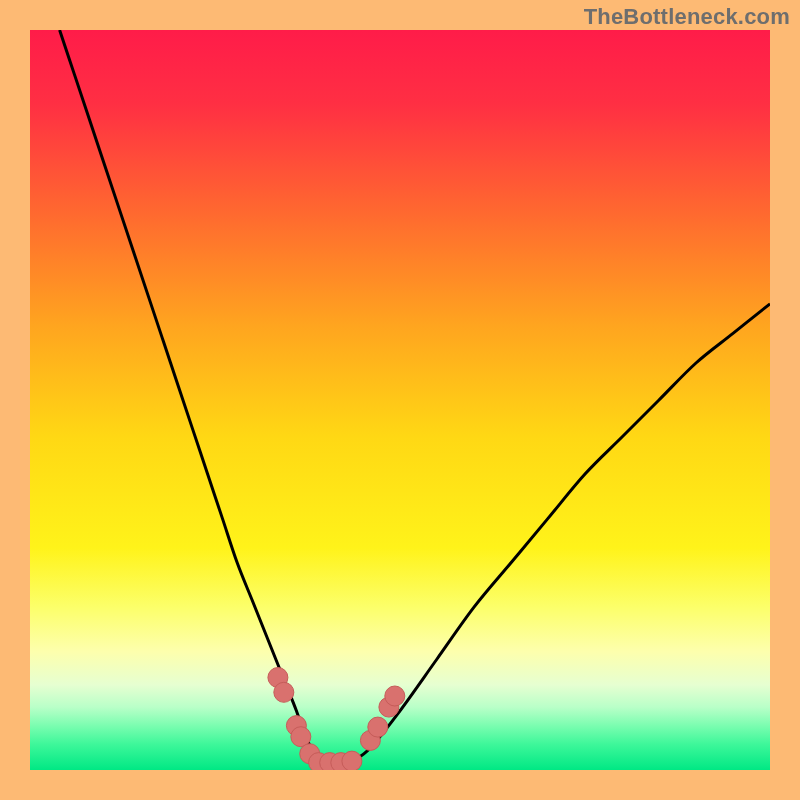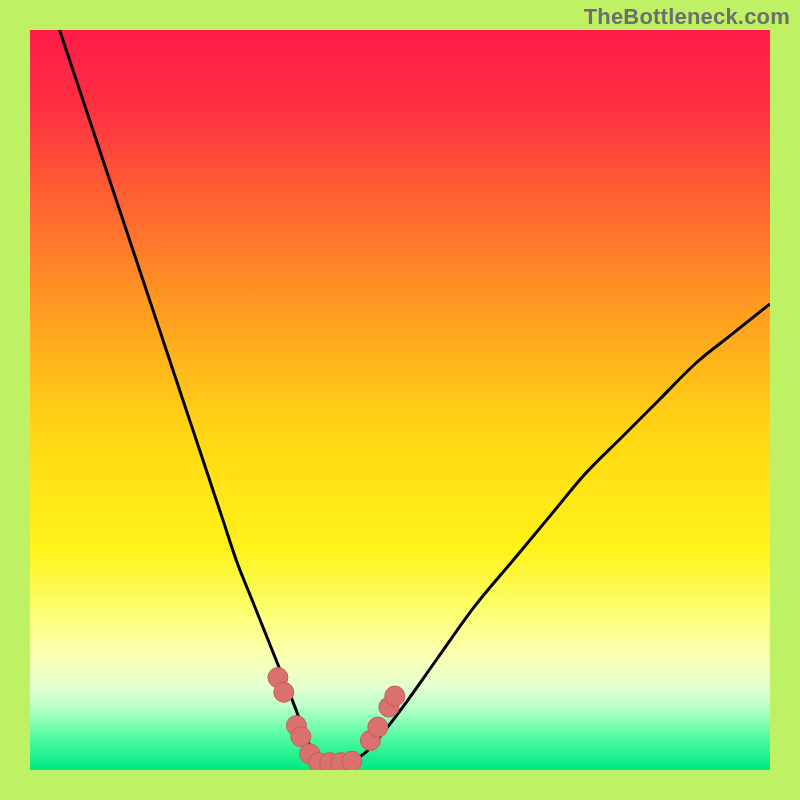--- a/index.html
+++ b/index.html
@@ -9,21 +9,21 @@
     height: 800px;
     background: #000;
     overflow: hidden;
     font-family: Arial, Helvetica, sans-serif;
   }
   .frame {
     position: absolute;
     left: 0; top: 0;
     width: 800px;
     height: 800px;
-    background: #bef264;
+    background: #fdba74;
   }
   .plot-area {
     position: absolute;
     left: 30px;
     top: 30px;
     width: 740px;
     height: 740px;
     overflow: hidden;
   }
   .watermark {

